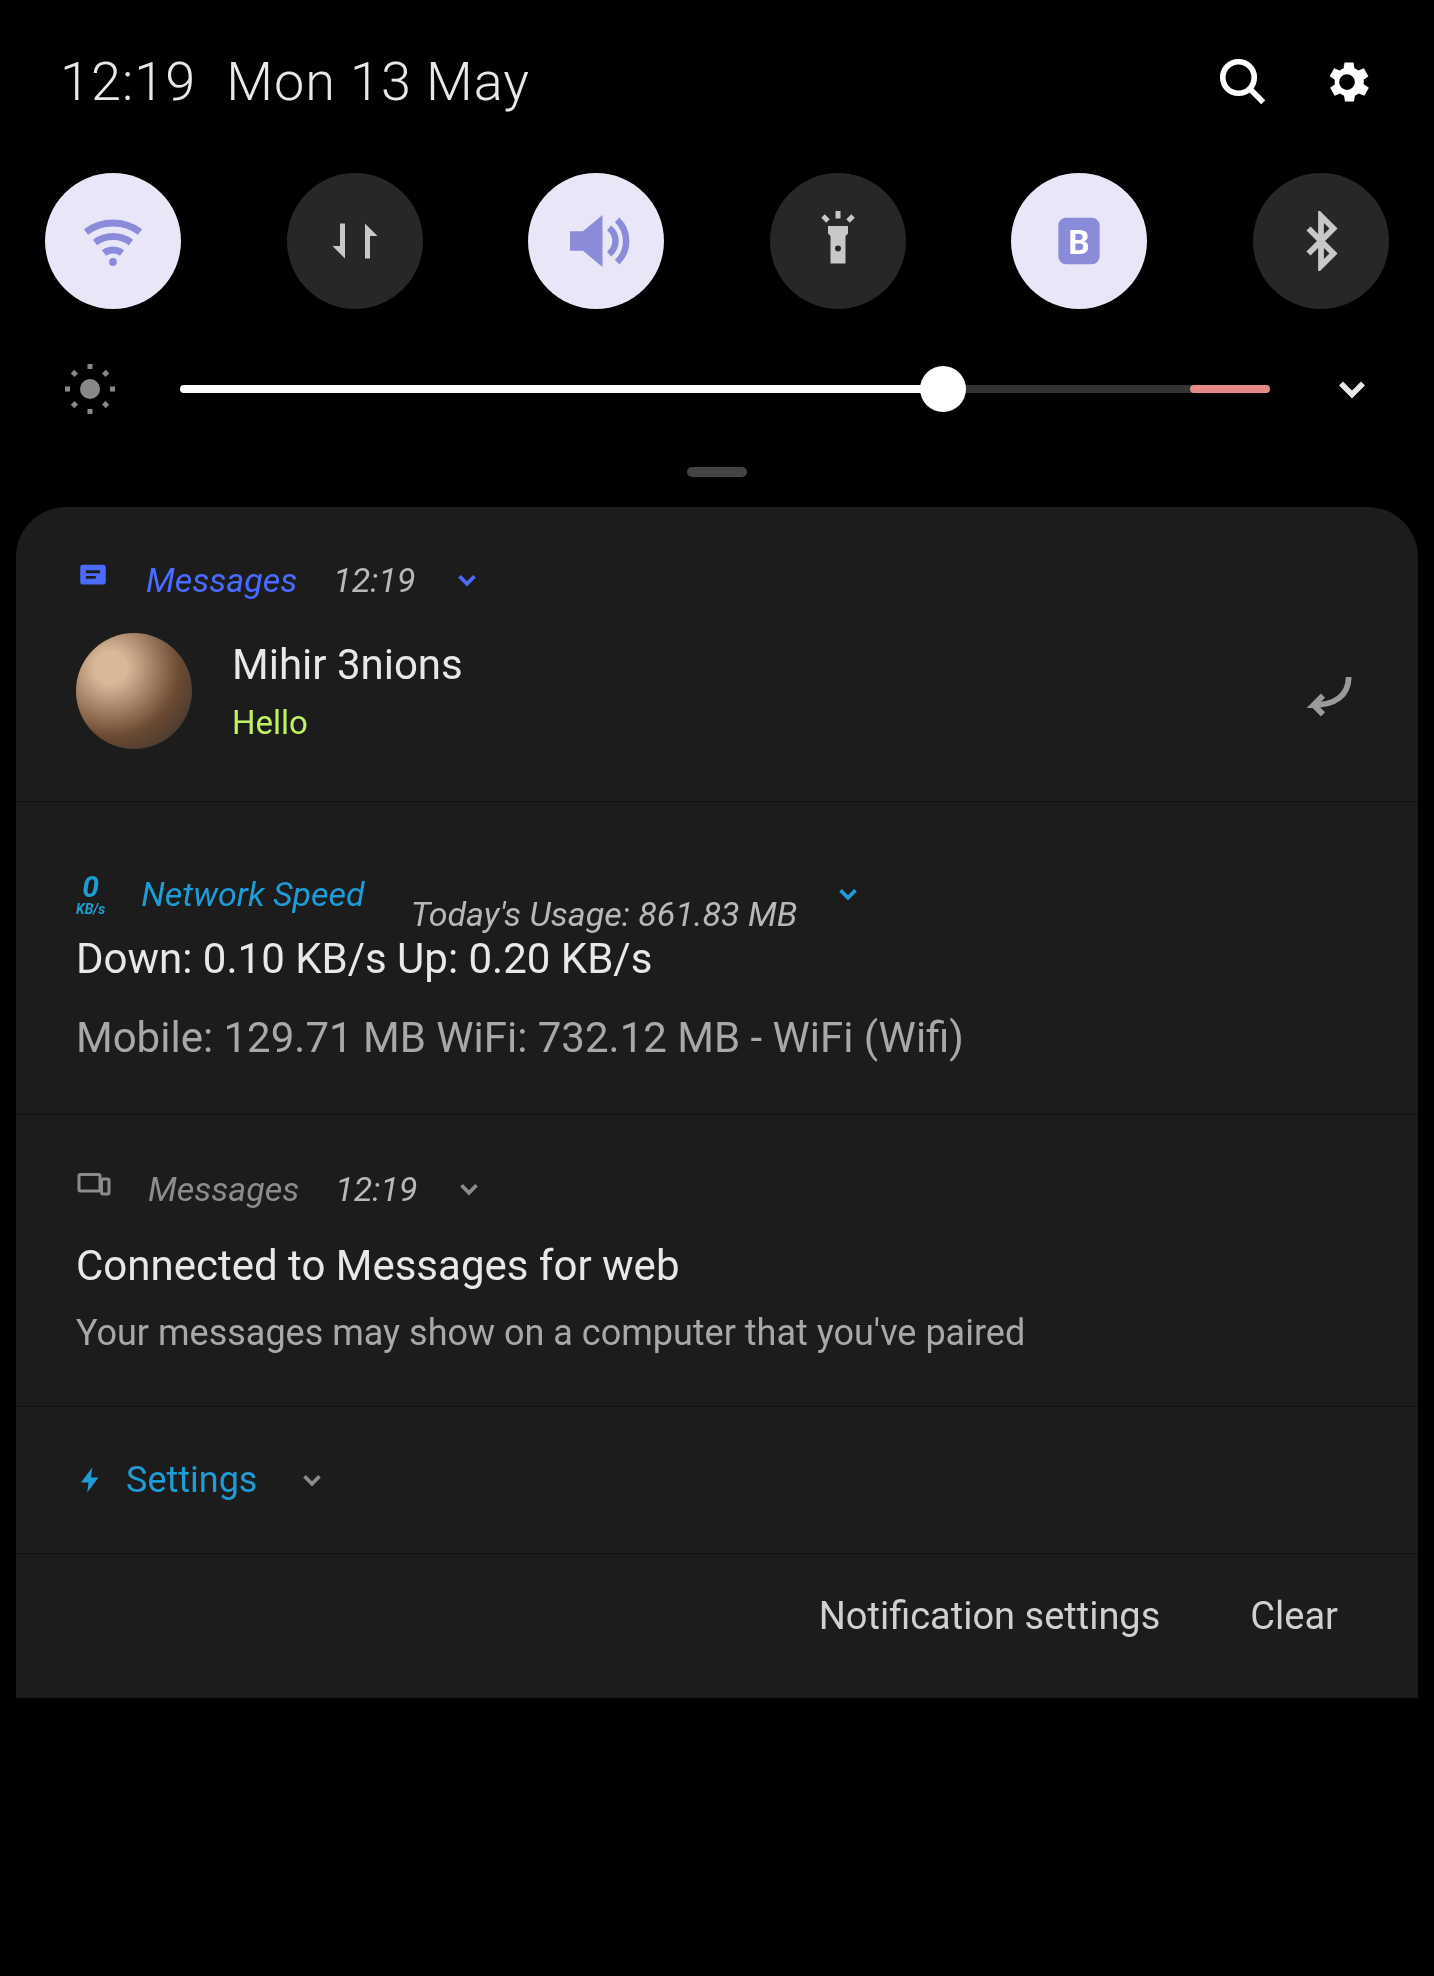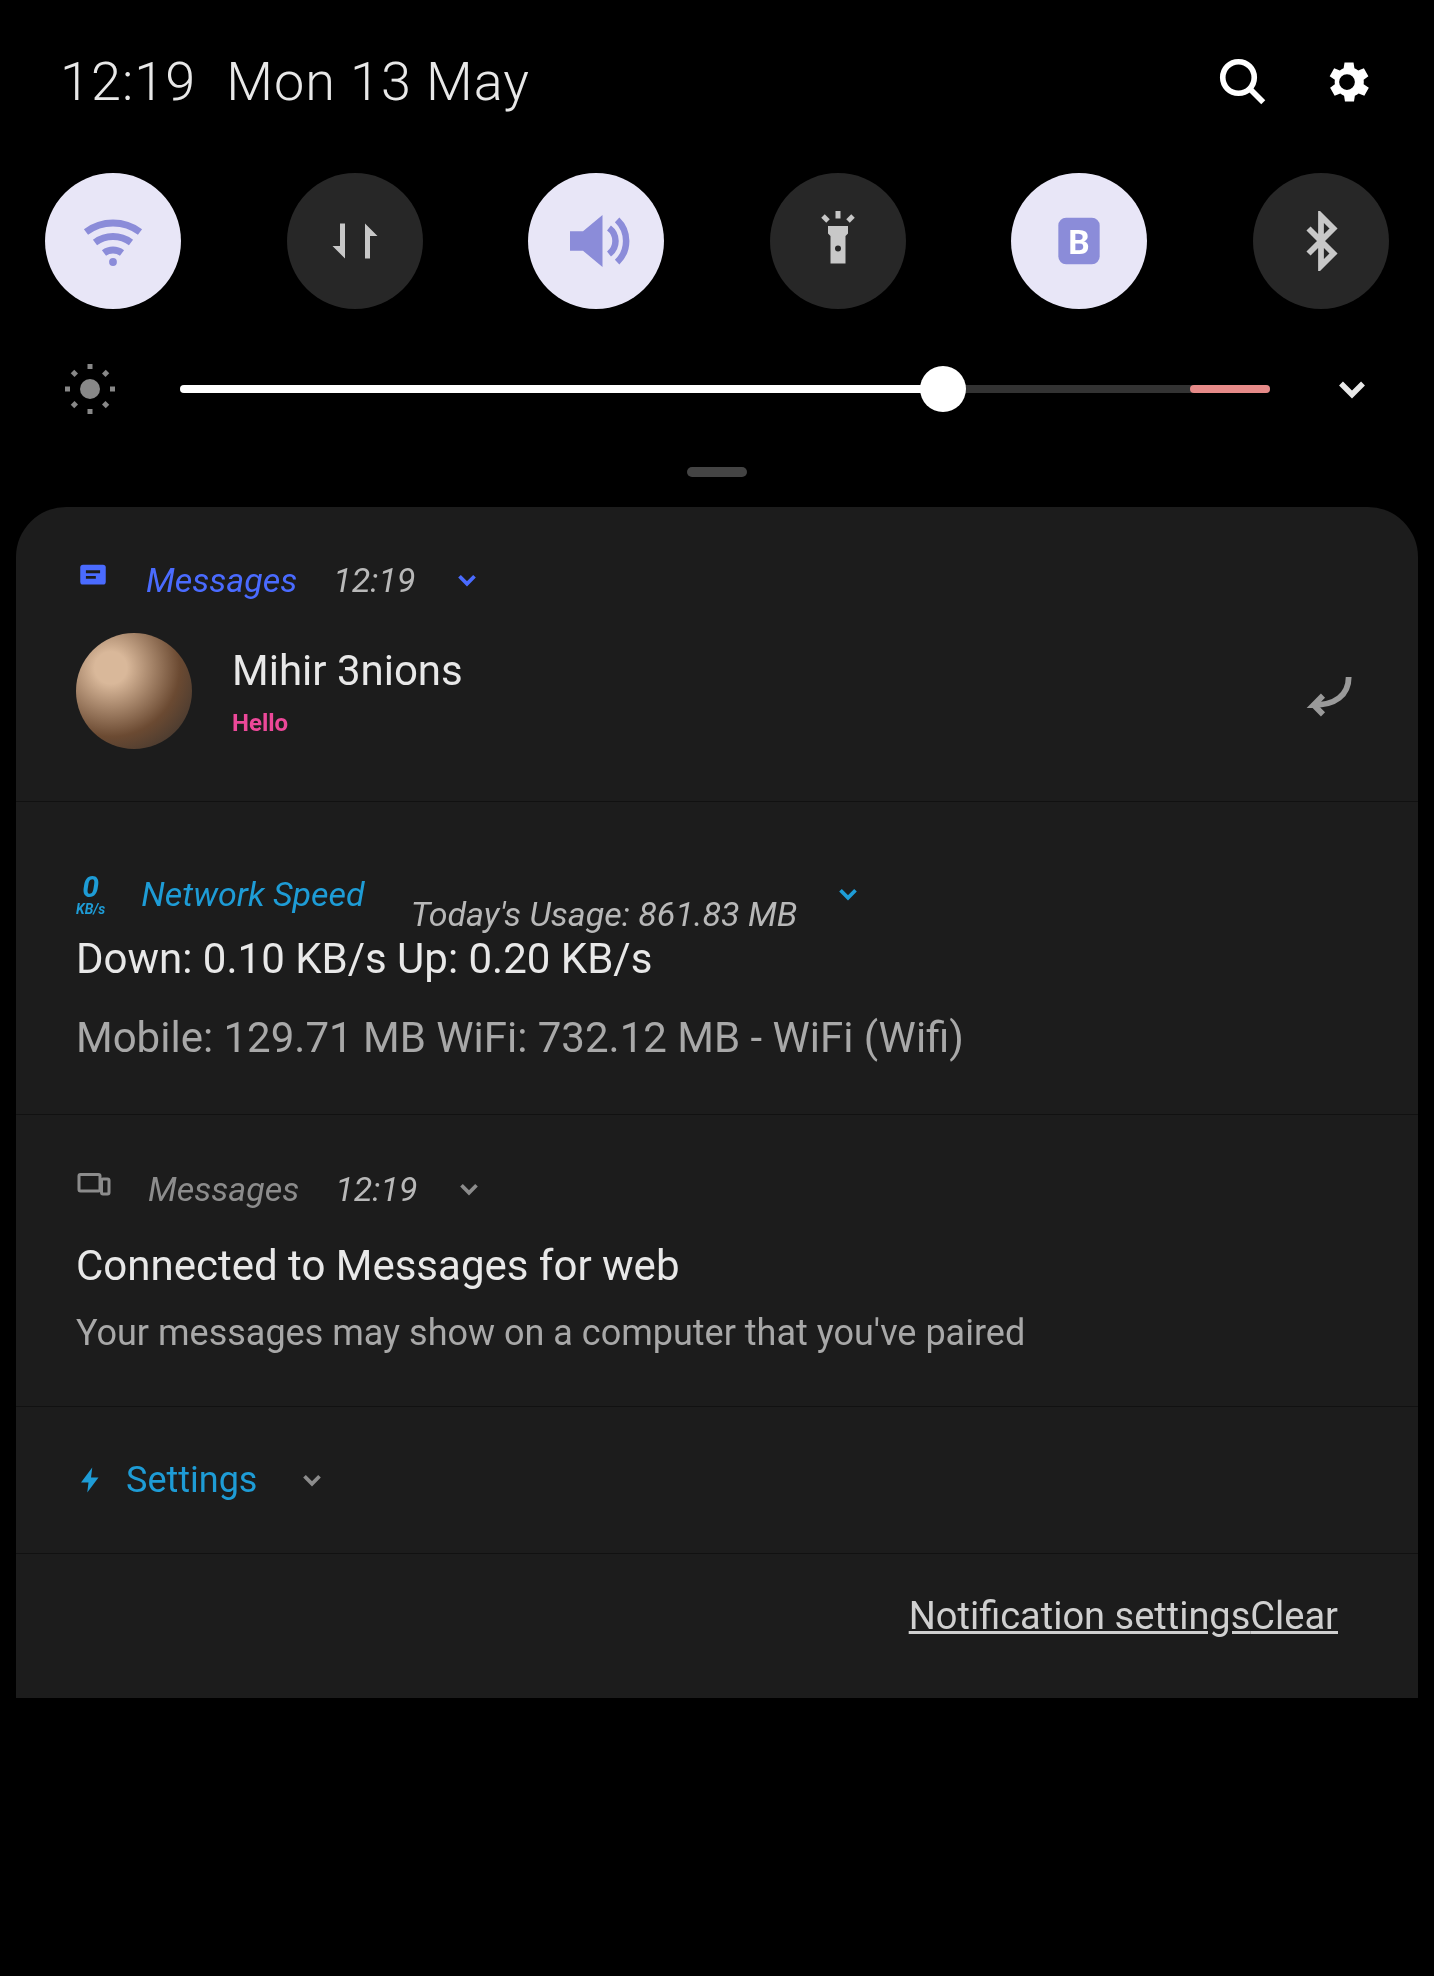--- a/index.html
+++ b/index.html
@@ -39,37 +39,37 @@
   .app-row.teal .app-name { color:#1e9cd6; }
   .app-row.gray .app-name { color:#8c8c8c; }
   .app-name { font-weight:400; }
   .app-time, .app-sub { color:#b8b8b8; }
   .app-sub { margin-left:10px;margin-top:40px; }
   .chev-small svg { display:block; }
 
   .msg-body { display:flex; align-items:center; gap:40px; margin-top:32px; }
   .avatar { width:116px; height:116px; border-radius:50%; background:radial-gradient(circle at 30% 30%, #d9b89a 14%, #6b4a32 60%, #2e2e2e 100%); }
   .msg-text .sender { font-size:42px; color:#e8e8e8; margin-bottom:14px; }
-  .msg-text .preview { font-size:24px; color:#ec4899;font-weight:bold; }
+  .msg-text .preview { font-size:33px; color:#bef264; }
   .reply { margin-left:auto; }
   .reply svg { display:block; }
 
   .net-line1 { font-size:42px; color:#e8e8e8; }
   .net-line2 { font-size:42px; color:#a8a8a8; margin-top:30px; }
 
   .web-title { font-size:42px; color:#e8e8e8; margin-top:30px; }
   .web-sub   { font-size:36px; color:#a8a8a8; margin-top:22px; }
 
   .settings-row { display:flex; align-items:center; gap:20px; font-size:36px; }
   .settings-row .settings-name { color:#1e9cd6; }
   .settings-row .settings-msg  { color:#c0c0c0; margin-left:12px; }
   .settings-row .chev-small { margin-left:20px; }
   .bolt svg { display:block; }
 
-  .footer { display:flex; justify-content:flex-end; padding:40px 80px 60px 80px; font-size:38px; color:#d0d0d0;text-decoration:underline; }
+  .footer { display:flex; justify-content:flex-end; gap:90px; padding:40px 80px 60px 80px; font-size:38px; color:#d0d0d0; }
 
   .kb-icon { display:flex; flex-direction:column; align-items:center; color:#1e9cd6; font-size:14px; font-weight:bold; line-height:1; }
   .kb-icon .num { font-size:30px; }
 </style>
 </head>
 <body>
 
 <div class="header">
   <div class="header-left">
     <div class="h-time">12:19</div>

